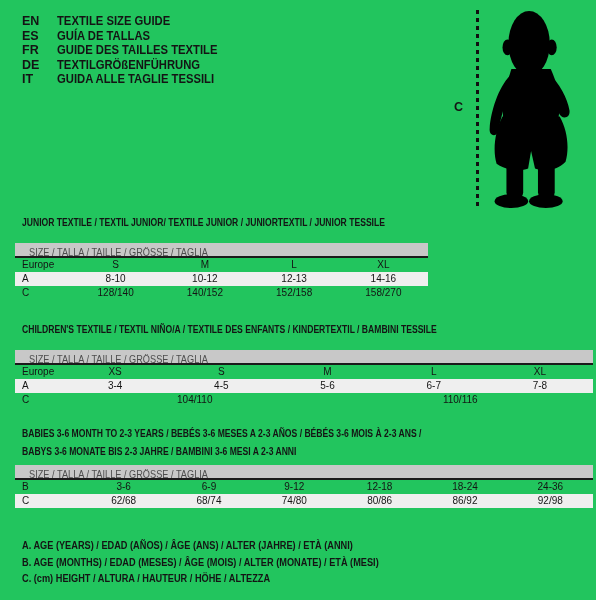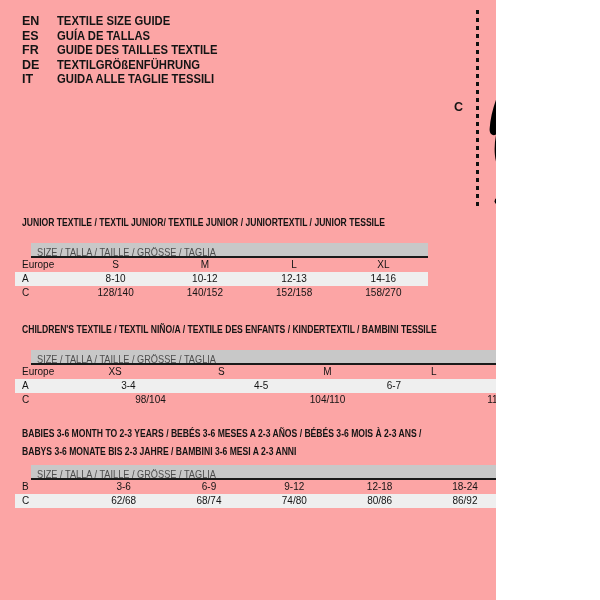--- a/index.html
+++ b/index.html
@@ -4,23 +4,23 @@
 <style>
   * { margin: 0; padding: 0; box-sizing: border-box; }
   html, body { background: #ffffff; }
   body {
     font-family: "Liberation Sans", sans-serif;
     color: #141414;
     -webkit-font-smoothing: antialiased;
   }
   .canvas {
     position: relative;
-    width: 496px;
+    width: 596px;
     height: 600px;
-    background: #fca5a5;
+    background: #22c55e;
     overflow: hidden;
     text-decoration: underline;
   }
 
   
   .lang-block { position: absolute; left: 22px; top: 14px; }
   .lang-row { display: flex; height: 14.5px; line-height: 14.5px; }
   .lang-code {
     width: 35px; font-weight: 700; font-size: 12.5px;
     display: inline-block;
@@ -44,21 +44,21 @@
   
   .tbl-title {
     position: absolute; left: 22px;
     font-weight: 700; font-size: 11px; line-height: 17.5px; white-space: nowrap;
     transform: scaleX(0.78); transform-origin: 0 0;
   }
   .tbl-box { position: absolute; left: 15px; }
   .tbl-head {
     height: 15px; line-height: 15px;
     background: #c8c8c8; border-bottom: 2px solid #1a1a1a;
-    padding-left: 6px; overflow: hidden; white-space: nowrap; margin-left: 16px;
+    padding-left: 14px; overflow: hidden; white-space: nowrap;
   }
   .tbl-head .cond {
     display: inline-block; font-size: 11.5px; color: #4d4d4d;
     transform: scaleX(0.8); transform-origin: 0 50%;
   }
   .row { display: flex; height: 14px; line-height: 14px; font-size: 10px; }
   .row.alt { background: #efefef; }
   .lbl { padding-left: 7px; white-space: nowrap; }
   .cell { flex: 1 1 0; text-align: center; white-space: nowrap; }
 
@@ -165,26 +165,26 @@
       <span class="cell">XS</span>
       <span class="cell">S</span>
       <span class="cell">M</span>
       <span class="cell">L</span>
       <span class="cell">XL</span>
     </div>
     <div class="row alt">
       <span class="lbl">A</span>
       <span class="cell">3-4</span>
       <span class="cell">4-5</span>
+      <span class="cell">5-6</span>
       <span class="cell">6-7</span>
       <span class="cell">7-8</span>
     </div>
     <div class="row">
       <span class="lbl">C</span>
-      <span class="cell">98/104</span>
       <span class="cell">104/110</span>
       <span class="cell">110/116</span>
     </div>
   </div>
 
   <div class="tbl-title t3-title">
     <div>BABIES 3-6 MONTH TO 2-3 YEARS / BEBÉS 3-6 MESES A 2-3 AÑOS / BÉBÉS 3-6 MOIS À 2-3 ANS /</div>
     <div>BABYS 3-6 MONATE BIS 2-3 JAHRE / BAMBINI 3-6 MESI A 2-3 ANNI</div>
   </div>
   <div class="tbl-box t3">
@@ -204,14 +204,19 @@
       <span class="lbl">C</span>
       <span class="cell">62/68</span>
       <span class="cell">68/74</span>
       <span class="cell">74/80</span>
       <span class="cell">80/86</span>
       <span class="cell">86/92</span>
       <span class="cell">92/98</span>
     </div>
   </div>
 
+  <div class="footnotes">
+    <div class="footnote">A. AGE (YEARS) / EDAD (AÑOS) / ÂGE (ANS) / ALTER (JAHRE) / ETÀ (ANNI)</div>
+    <div class="footnote">B. AGE (MONTHS) / EDAD (MESES) / ÂGE (MOIS) / ALTER (MONATE) / ETÀ (MESI)</div>
+    <div class="footnote">C. (cm) HEIGHT / ALTURA / HAUTEUR / HÖHE / ALTEZZA</div>
+  </div>
 
 </div>
 
 </body></html>

